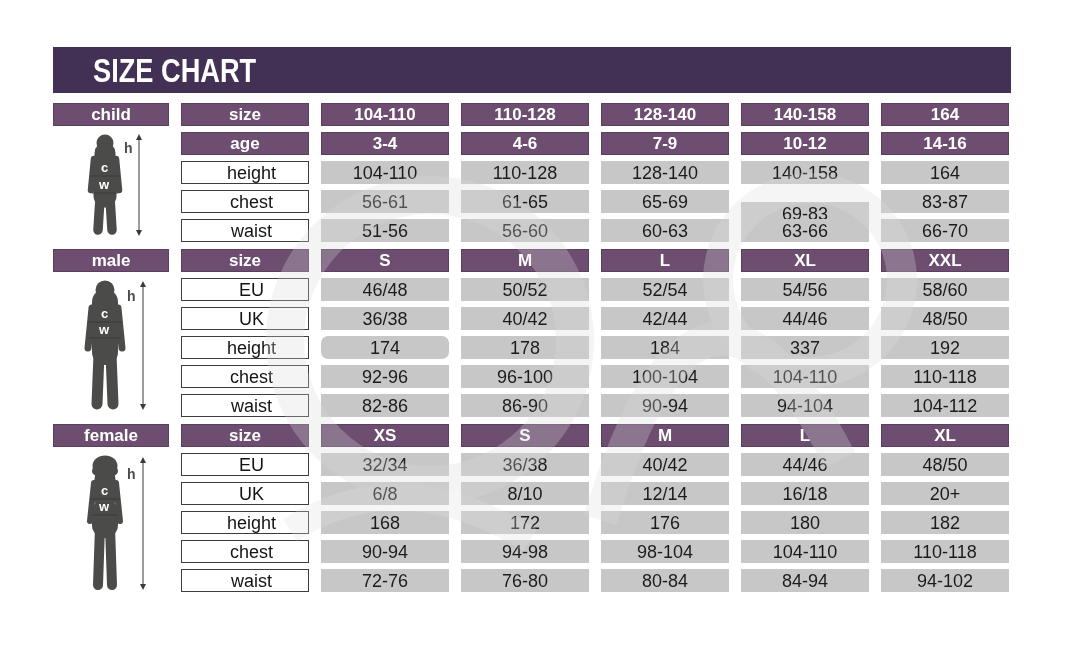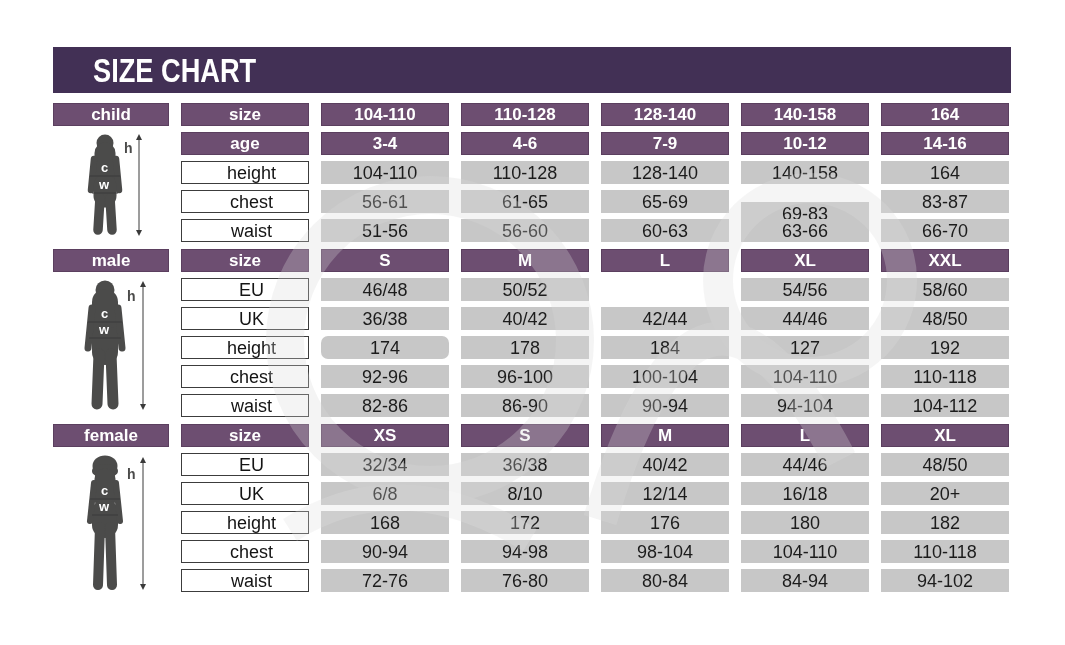--- a/index.html
+++ b/index.html
@@ -169,33 +169,34 @@
         </div>
         <div class="cell hdr" style="grid-area: 1 / 2;">size</div>
         <div class="cell hdr" style="grid-area: 1 / 3;">S</div>
         <div class="cell hdr" style="grid-area: 1 / 4;">M</div>
         <div class="cell hdr" style="grid-area: 1 / 5;">L</div>
         <div class="cell hdr" style="grid-area: 1 / 6;">XL</div>
         <div class="cell hdr" style="grid-area: 1 / 7;">XXL</div>
         <div class="cell lbl" style="grid-area: 2 / 2;">EU</div>
         <div class="cell val" style="grid-area: 2 / 3;">46/48</div>
         <div class="cell val" style="grid-area: 2 / 4;">50/52</div>
+        <div class="cell val" style="grid-area: 2 / 5;">52/54</div>
         <div class="cell val" style="grid-area: 2 / 6;">54/56</div>
         <div class="cell val" style="grid-area: 2 / 7;">58/60</div>
         <div class="cell lbl" style="grid-area: 3 / 2;">UK</div>
         <div class="cell val" style="grid-area: 3 / 3;">36/38</div>
         <div class="cell val" style="grid-area: 3 / 4;">40/42</div>
         <div class="cell val" style="grid-area: 3 / 5;">42/44</div>
         <div class="cell val" style="grid-area: 3 / 6;">44/46</div>
         <div class="cell val" style="grid-area: 3 / 7;">48/50</div>
         <div class="cell lbl" style="grid-area: 4 / 2;">height</div>
         <div class="cell val" style="grid-area: 4 / 3; border-radius: 7px;">174</div>
         <div class="cell val" style="grid-area: 4 / 4;">178</div>
         <div class="cell val" style="grid-area: 4 / 5;">184</div>
-        <div class="cell val" style="grid-area: 4 / 6;">127</div>
+        <div class="cell val" style="grid-area: 4 / 6;">337</div>
         <div class="cell val" style="grid-area: 4 / 7;">192</div>
         <div class="cell lbl" style="grid-area: 5 / 2;">chest</div>
         <div class="cell val" style="grid-area: 5 / 3;">92-96</div>
         <div class="cell val" style="grid-area: 5 / 4;">96-100</div>
         <div class="cell val" style="grid-area: 5 / 5;">100-104</div>
         <div class="cell val" style="grid-area: 5 / 6;">104-110</div>
         <div class="cell val" style="grid-area: 5 / 7;">110-118</div>
         <div class="cell lbl" style="grid-area: 6 / 2;">waist</div>
         <div class="cell val" style="grid-area: 6 / 3;">82-86</div>
         <div class="cell val" style="grid-area: 6 / 4;">86-90</div>

